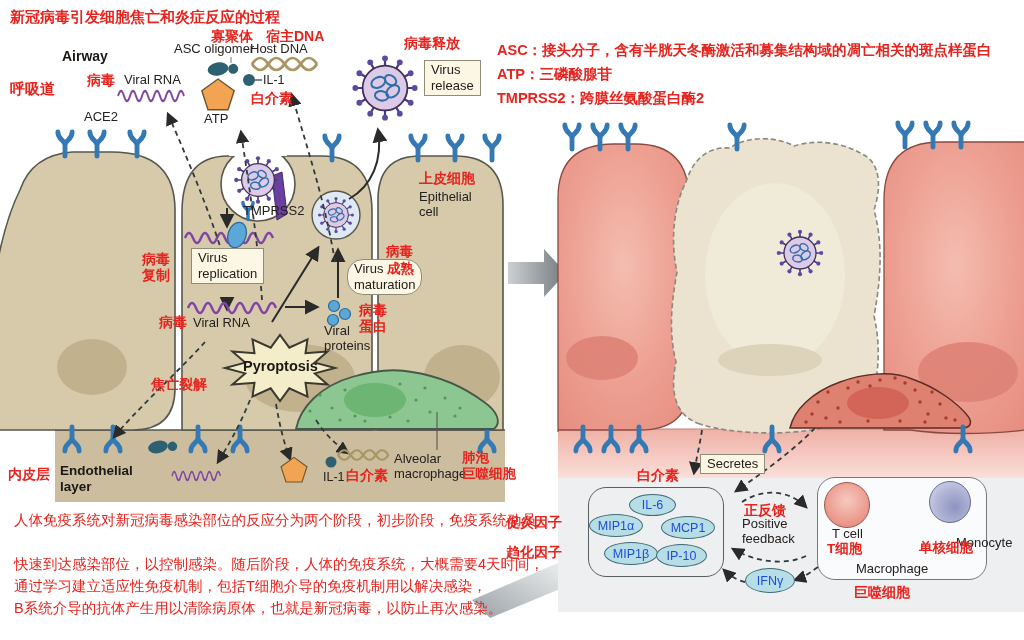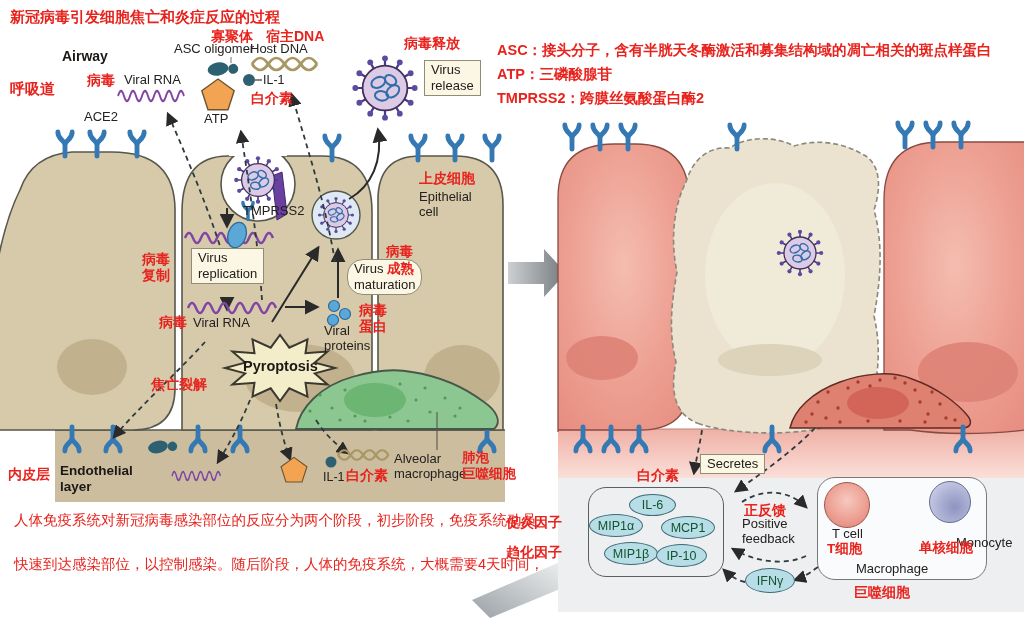--- a/index.html
+++ b/index.html
@@ -11,21 +11,21 @@
   .red15{color:#e8231d;font-weight:700;font-size:15px;}
   .red13{color:#e8231d;font-weight:700;font-size:13.5px;}
   .blk{color:#24211f;font-size:13px;}
   .blk12{color:#24211f;font-size:12.5px;}
   .blkb{color:#1b1815;font-size:14px;font-weight:700;}
   .para{color:#e8231d;font-size:14.5px;font-weight:400;}
   .cbox{position:absolute;background:#fbf7e4;border:1.3px solid #8f8d7a;
         padding:1px 6px;font-size:13px;line-height:16px;color:#23201d;}
   .ell{position:absolute;display:flex;align-items:center;justify-content:center;
        background:#b7dde7;border:1.4px solid #3f6b77;border-radius:50%;
-       font-size:12.5px;color:#14532d;}
+       font-size:12.5px;color:#1d4ed8;}
   .bigbox{position:absolute;border:1.5px solid #596063;border-radius:18px;background:transparent;}
   .immunebox{position:absolute;border:1.5px solid #75797c;border-radius:18px;background:#fafbfc;}
   .tcell{position:absolute;border-radius:50%;border:1.4px solid #9c564c;
          background:radial-gradient(circle at 50% 40%,#f6c9c0 0%,#eda093 55%,#dd8274 100%);}
   .mono{position:absolute;border-radius:50%;border:1.4px solid #666b94;
         background:radial-gradient(circle at 62% 62%,#8e94c0 0%,#a9aed3 40%,#ccd0e6 85%);}
 </style>
 </head>
 <body>
 
@@ -385,14 +385,16 @@
 <div class="mono" style="left:929px;top:481px;width:40px;height:40px;"></div>
 <div class="lb blk" style="left:832px;top:527px;">T cell</div>
 <div class="lb red13" style="left:827px;top:541px;">T细胞</div>
 <div class="lb blk" style="left:920px;top:536px;margin-left:36px;">Monocyte</div>
 <div class="lb red13" style="left:919px;top:540px;">单核细胞</div>
 <div class="lb blk" style="left:856px;top:562px;">Macrophage</div>
 <div class="lb red" style="left:854px;top:584px;">巨噬细胞</div>
 
 <div class="lb para" style="left:14px;top:512px;">人体免疫系统对新冠病毒感染部位的反应分为两个阶段，初步阶段，免疫系统动员</div>
 <div class="lb para" style="left:14px;top:556px;">快速到达感染部位，以控制感染。随后阶段，人体的免疫系统，大概需要4天时间，</div>
+<div class="lb para" style="left:14px;top:578px;">通过学习建立适应性免疫机制，包括T细胞介导的免疫机制用以解决感染，</div>
+<div class="lb para" style="left:14px;top:600px;">B系统介导的抗体产生用以清除病原体，也就是新冠病毒，以防止再次感染。</div>
 
 </div>
 
 </body></html>

